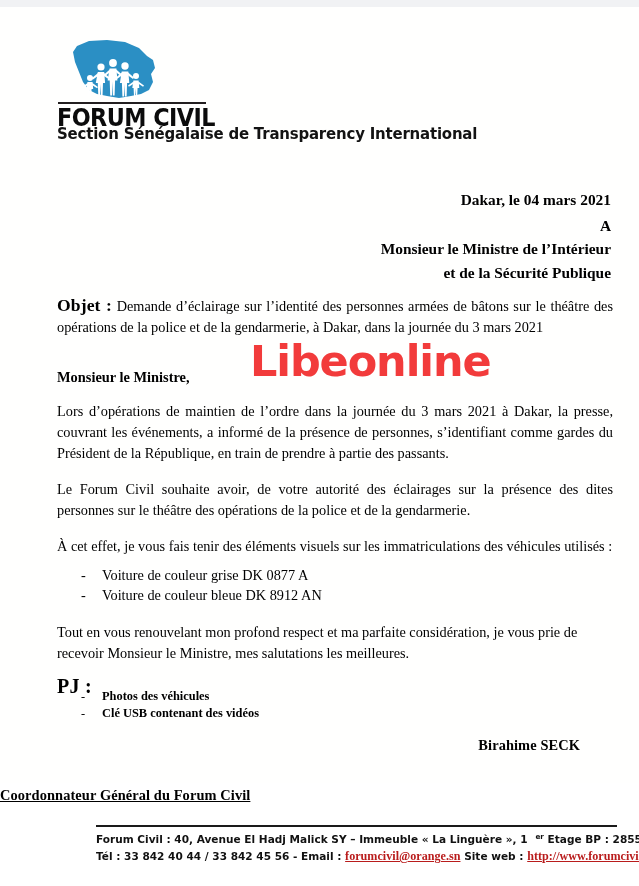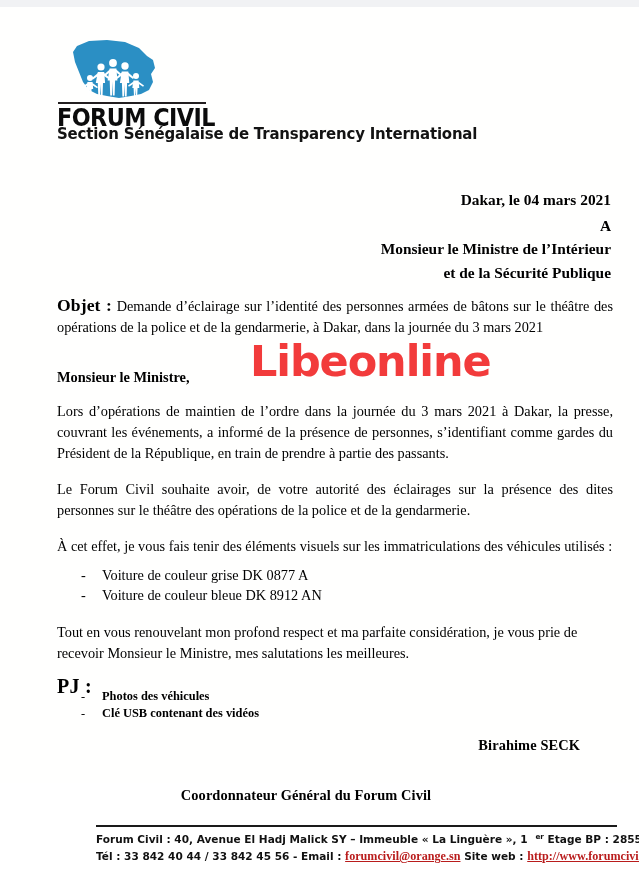--- a/index.html
+++ b/index.html
@@ -191,24 +191,25 @@
     text-align: right;
     font-weight: bold;
     font-size: 14.4px;
     letter-spacing: 0.1px;
   }
   .sign-role {
     position: absolute;
     left: 0;
     top: 780px;
     width: 612px;
-    text-align: center;
+    text-align: left;
     font-weight: bold;
     font-size: 14.4px;
     letter-spacing: 0.1px;
+    text-decoration: underline;
   }
 
   
   .watermark {
     position: absolute;
     left: 250px;
     top: 333px;
     font-family: "DejaVu Sans", sans-serif;
     font-weight: bold;
     font-size: 43px;

